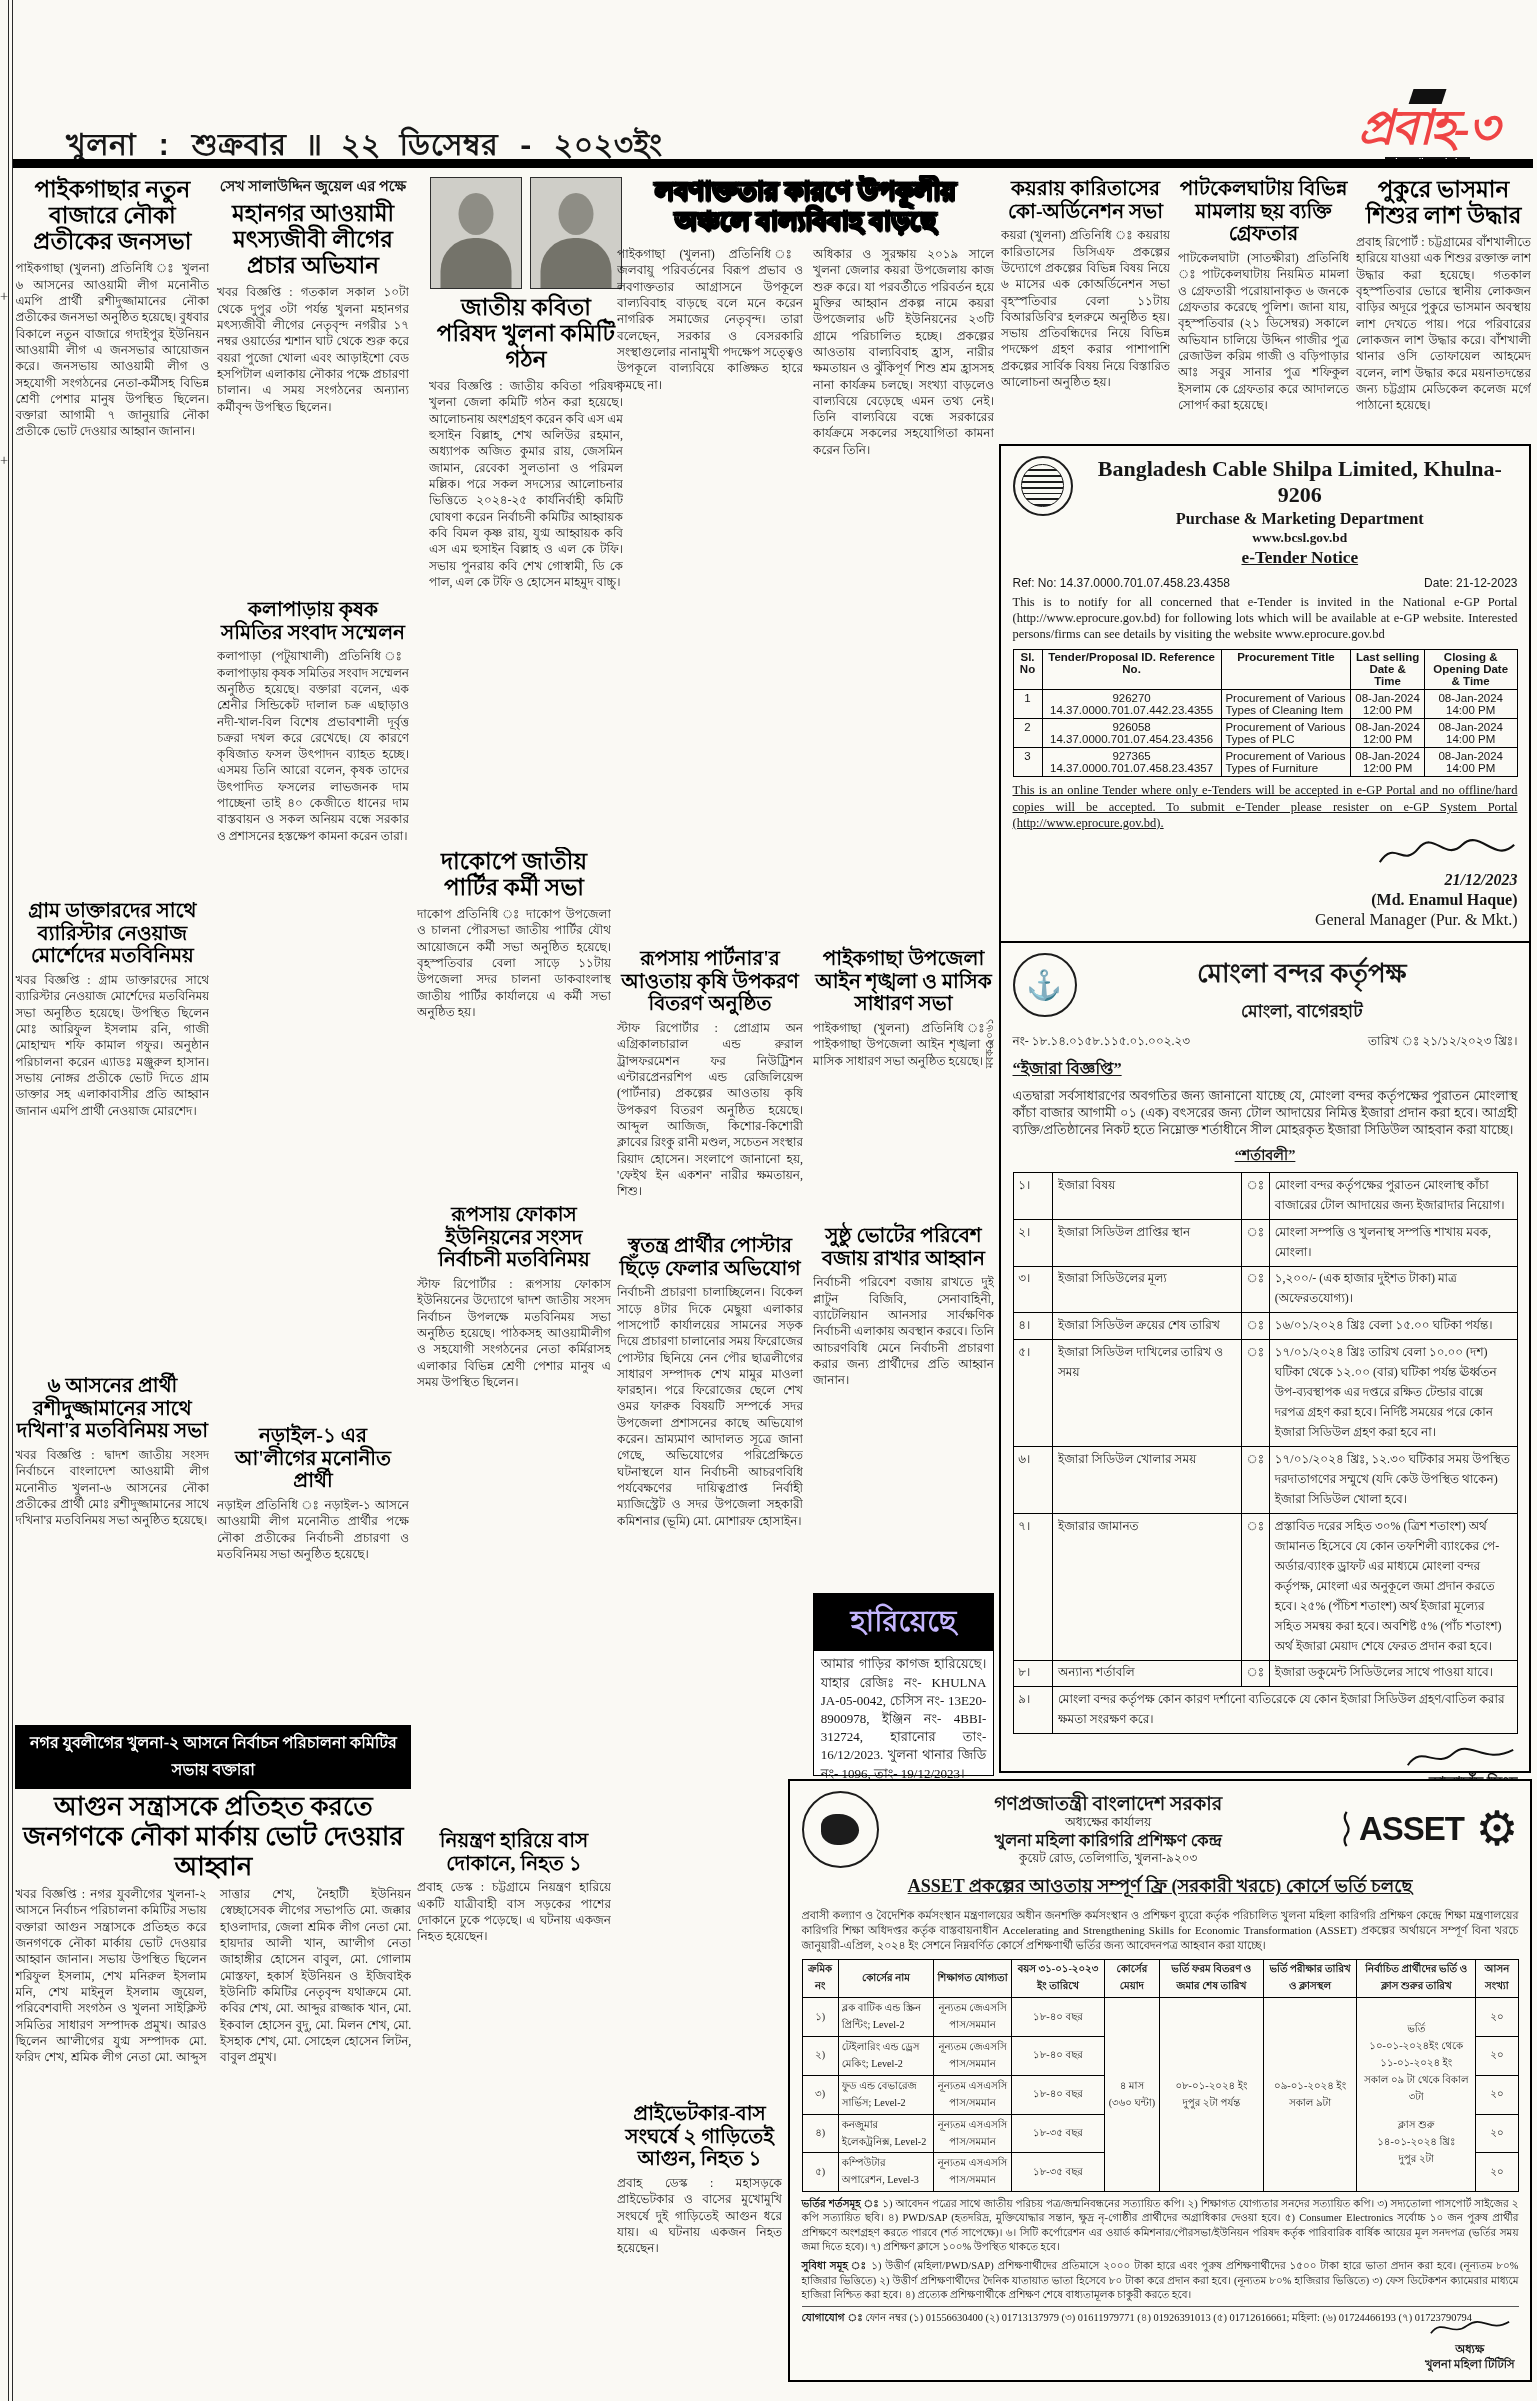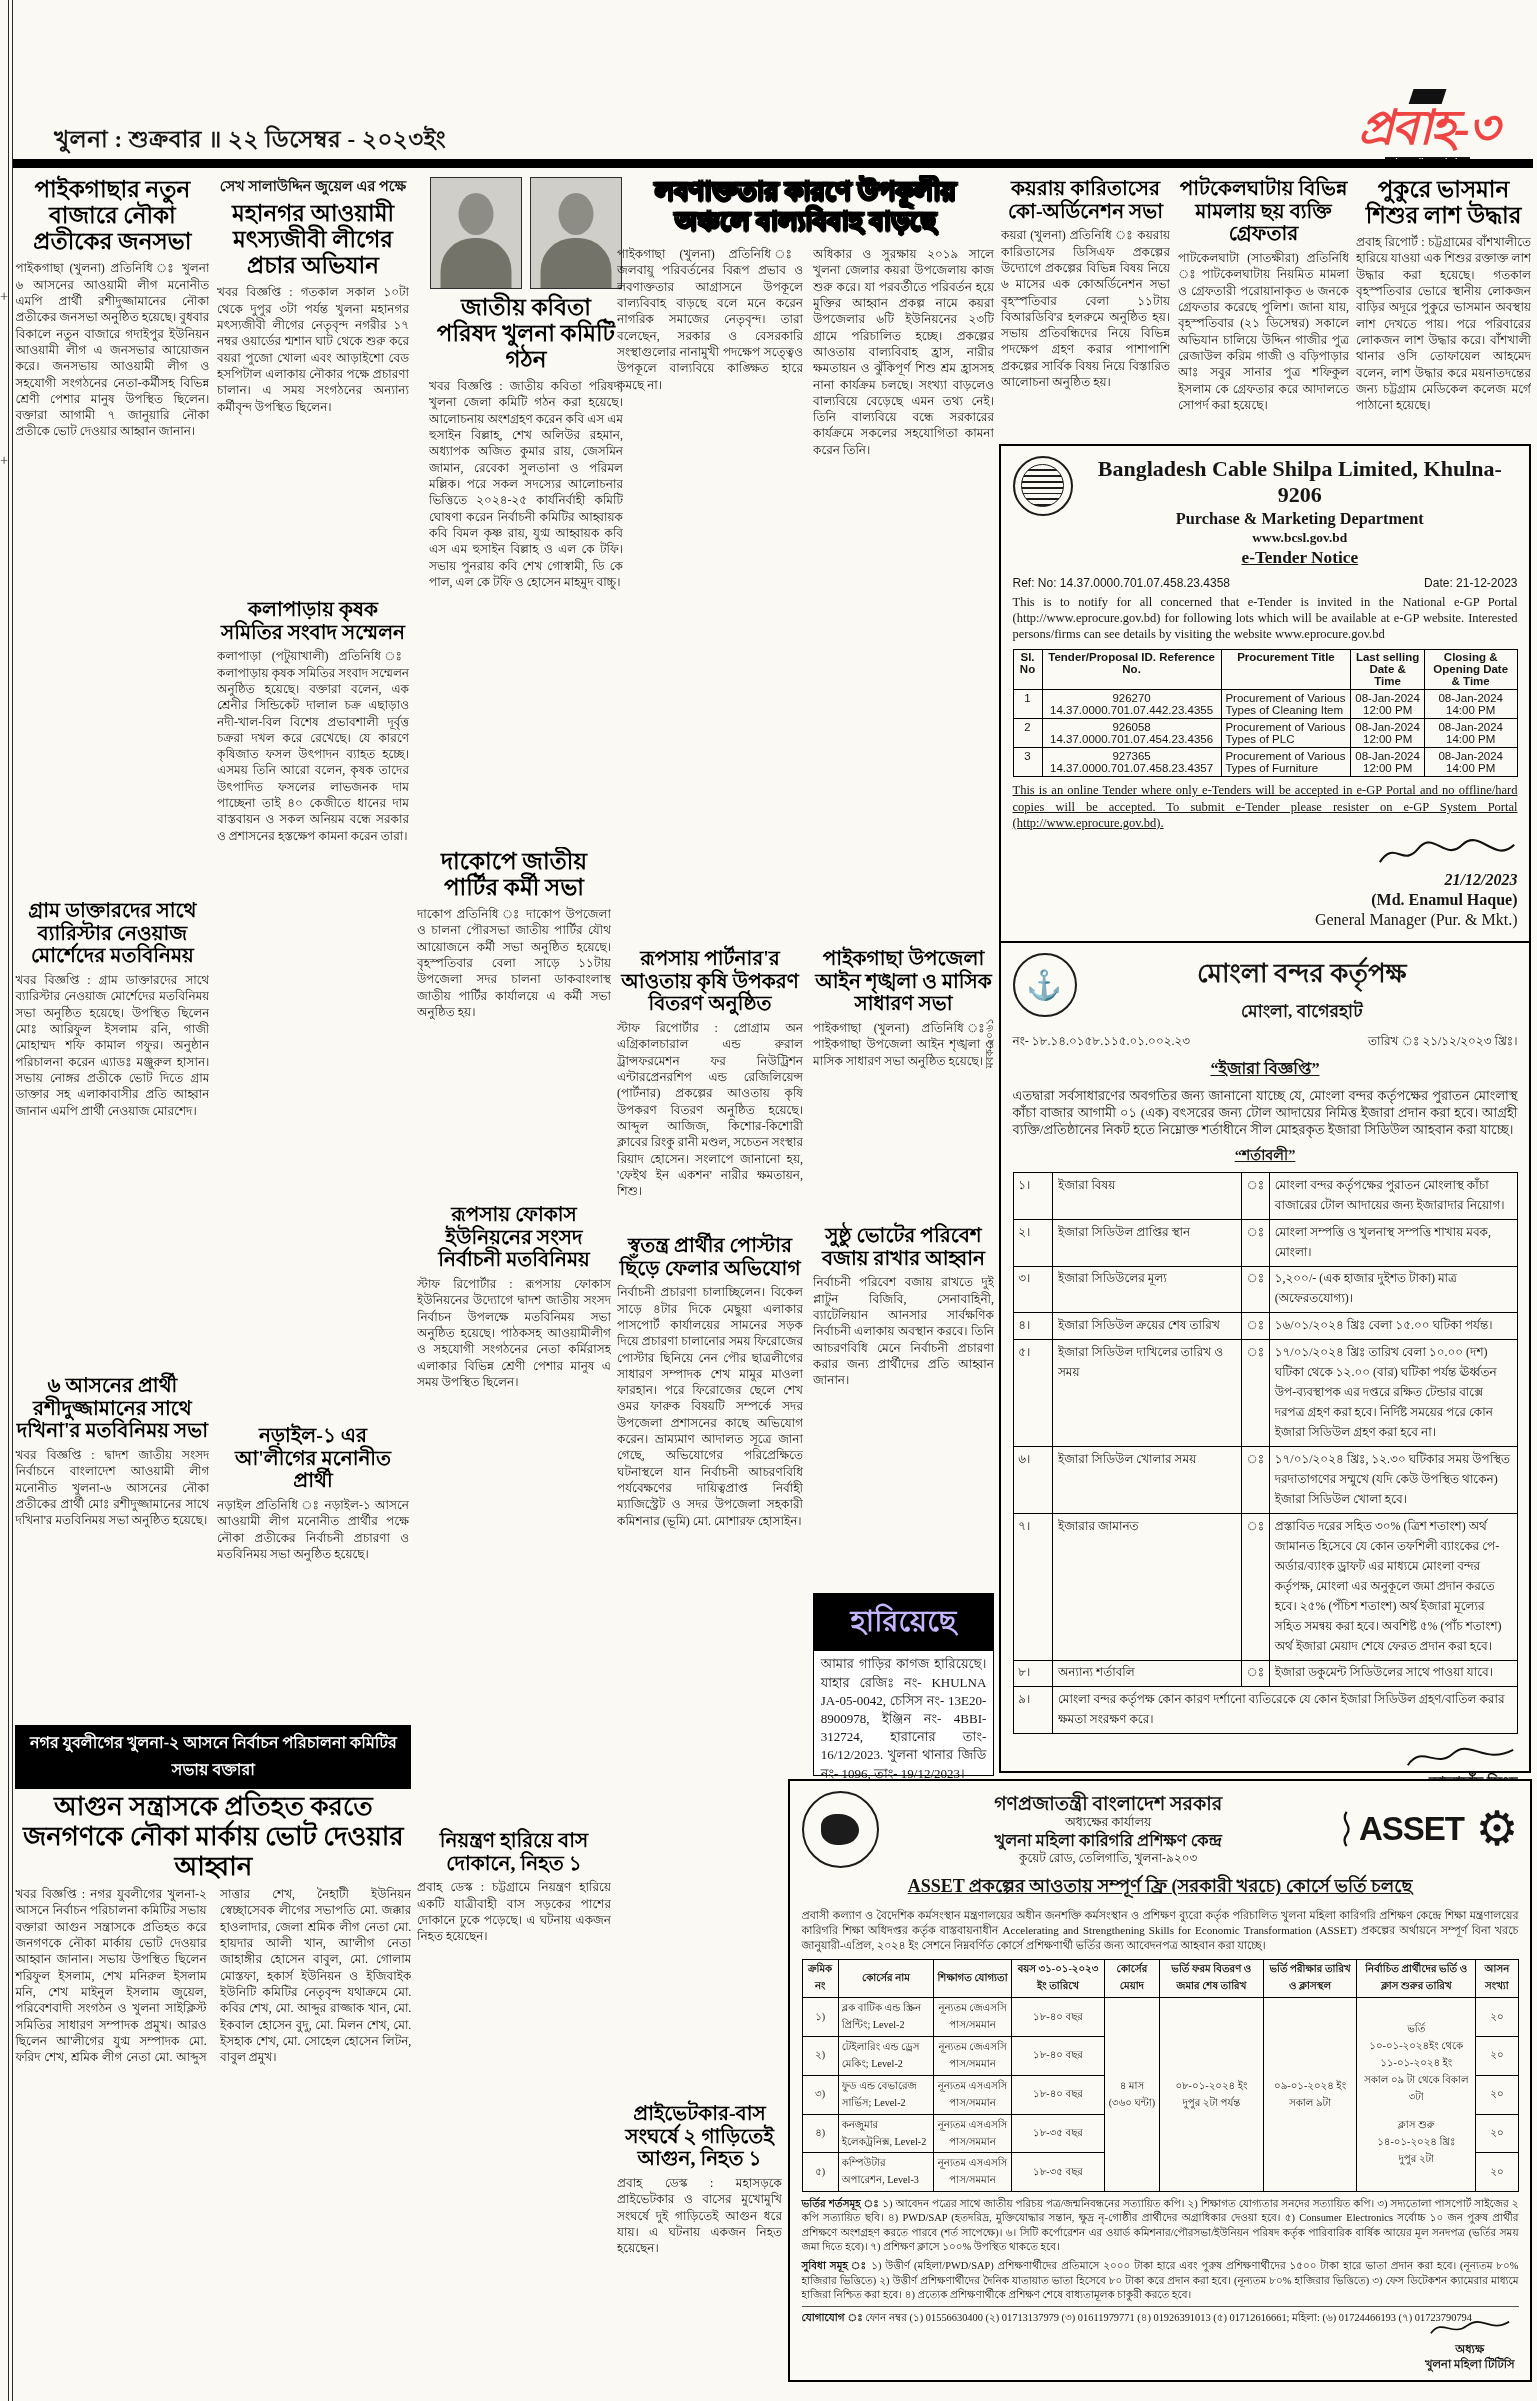--- a/index.html
+++ b/index.html
@@ -2,21 +2,21 @@
 <html><head>
 <meta charset="utf-8">
 <style>
   html,body{margin:0;padding:0;background:#9a9a9a;}
   .page{position:relative;width:1537px;height:2402px;margin:0 auto;background:#faf9f4;
         font-family:"Liberation Serif","DejaVu Serif",serif;color:#161616;overflow:hidden;}
   .foldline{position:absolute;left:7.7px;top:0;bottom:0;width:3.8px;
         border-left:1.4px solid #2a2a2a;border-right:1.4px solid #2a2a2a;}
   .regmark{position:absolute;left:0px;font-size:14.4px;color:#222;}
   
-  .mast-date{position:absolute;left:54px;top:121px;font-size:23px;font-weight:bold;letter-spacing:0.5px;}
+  .mast-date{position:absolute;left:66px;top:121px;font-size:30px;font-weight:bold;letter-spacing:0.5px;font-family:Liberation Mono, monospace;}
   .mast-logo{position:absolute;right:13.4px;top:88px;width:192px;text-align:center;line-height:1;}
   .mast-logo .flag{display:inline-block;width:33px;height:15.4px;background:#111;transform:skewX(-18deg);margin-bottom:-3.8px;}
   .logo-word{font-size:48px;font-weight:900;font-style:italic;letter-spacing:-1.9px;color:#ef4444;}
   .logo-sub{display:inline-block;background:#111;color:#fff;font-size:8.6px;font-weight:bold;padding:1px 4.8px;margin-top:1.9px;font-family:"Liberation Sans",sans-serif;}
   .top-rule{position:absolute;left:13.4px;right:3.8px;top:159px;height:8.6px;background:#000;}
   
   .art{position:absolute;overflow:hidden;}
   .art h2{font-size:20px;line-height:1.14;text-align:center;font-weight:bold;margin:1.9px 0 4.8px;color:#000;}
   .art h2.md{font-size:23px;}
   .art h2.big{font-size:26px;}
@@ -45,21 +45,21 @@
   .tender-tbl th{font-size:11.5px;}
   .tender-tbl .c{text-align:center;}
   .signblock{text-align:right;margin-top:3.8px;line-height:1.25;}
   .signblock .nm{font-weight:bold;}
   .sig{display:block;margin-left:auto;}
   .bcsl-logo{width:56px;height:56px;border-radius:50%;border:2.9px solid #1c1c1c;position:relative;flex:0 0 auto;}
   .bcsl-logo::after{content:"";position:absolute;inset:6.7px;border-radius:50%;border:1.9px solid #1c1c1c;background:
      repeating-linear-gradient(0deg,#1c1c1c 0 1.9px,transparent 1.9px 5.8px);}
   .mongla-org{font-size:26px;font-weight:bold;text-align:center;margin:0;}
   .mongla-place{font-size:17.3px;font-weight:bold;text-align:center;margin:1.9px 0 3.8px;}
-  .mongla-title{font-size:16.3px;font-weight:bold;text-decoration:underline;text-align:center;margin:1.9px 0 4.8px;}
+  .mongla-title{font-size:16.3px;font-weight:bold;text-decoration:underline;text-align:left;margin:1.9px 0 4.8px;}
   .mongla-terms{font-size:14.4px;font-weight:bold;text-decoration:underline;text-align:center;margin:1.9px 0 3.8px;}
   .mongla-tbl{font-size:12px;}
   .mongla-tbl td{padding:2.9px 4.8px;}
   .mpa-logo{width:60px;height:60px;border-radius:50%;border:2.4px solid #1c1c1c;display:flex;align-items:center;justify-content:center;font-size:29px;flex:0 0 auto;}
   .asset-head{display:flex;align-items:center;gap:11.5px;}
   .govt-logo{width:73px;height:73px;border-radius:50%;border:2.4px solid #1c1c1c;position:relative;flex:0 0 auto;}
   .govt-logo::before{content:"";position:absolute;left:17.3px;top:21px;width:38px;height:31px;background:#1c1c1c;border-radius:45% 60% 55% 50%;}
   .asset-logo{font-family:"Liberation Sans",sans-serif;font-weight:900;font-size:33px;letter-spacing:-1px;display:flex;align-items:center;gap:3.8px;}
   .gear{font-size:48px;line-height:1;}
   .asset-c{flex:1;text-align:center;line-height:1.25;}

